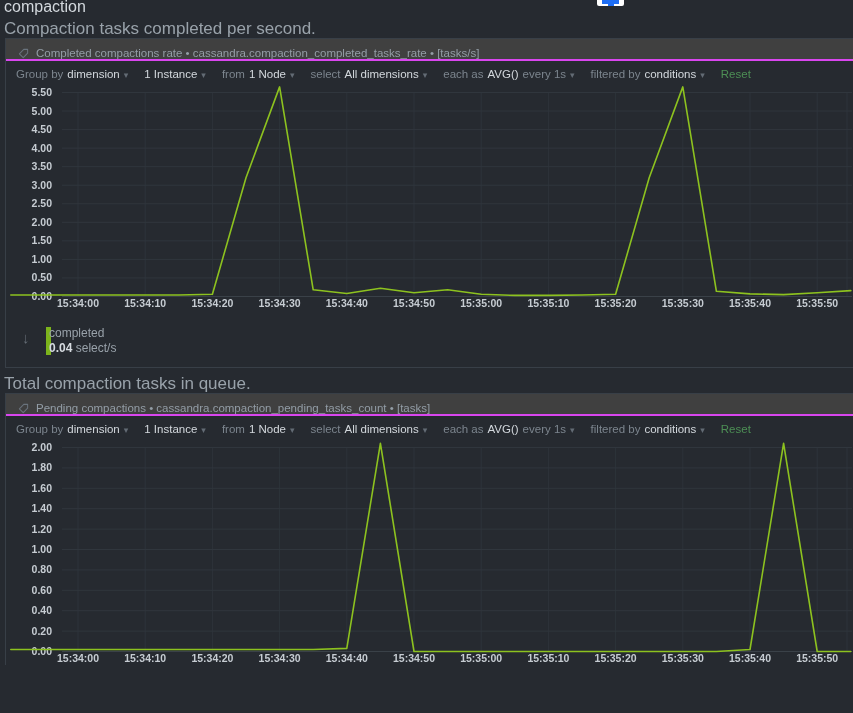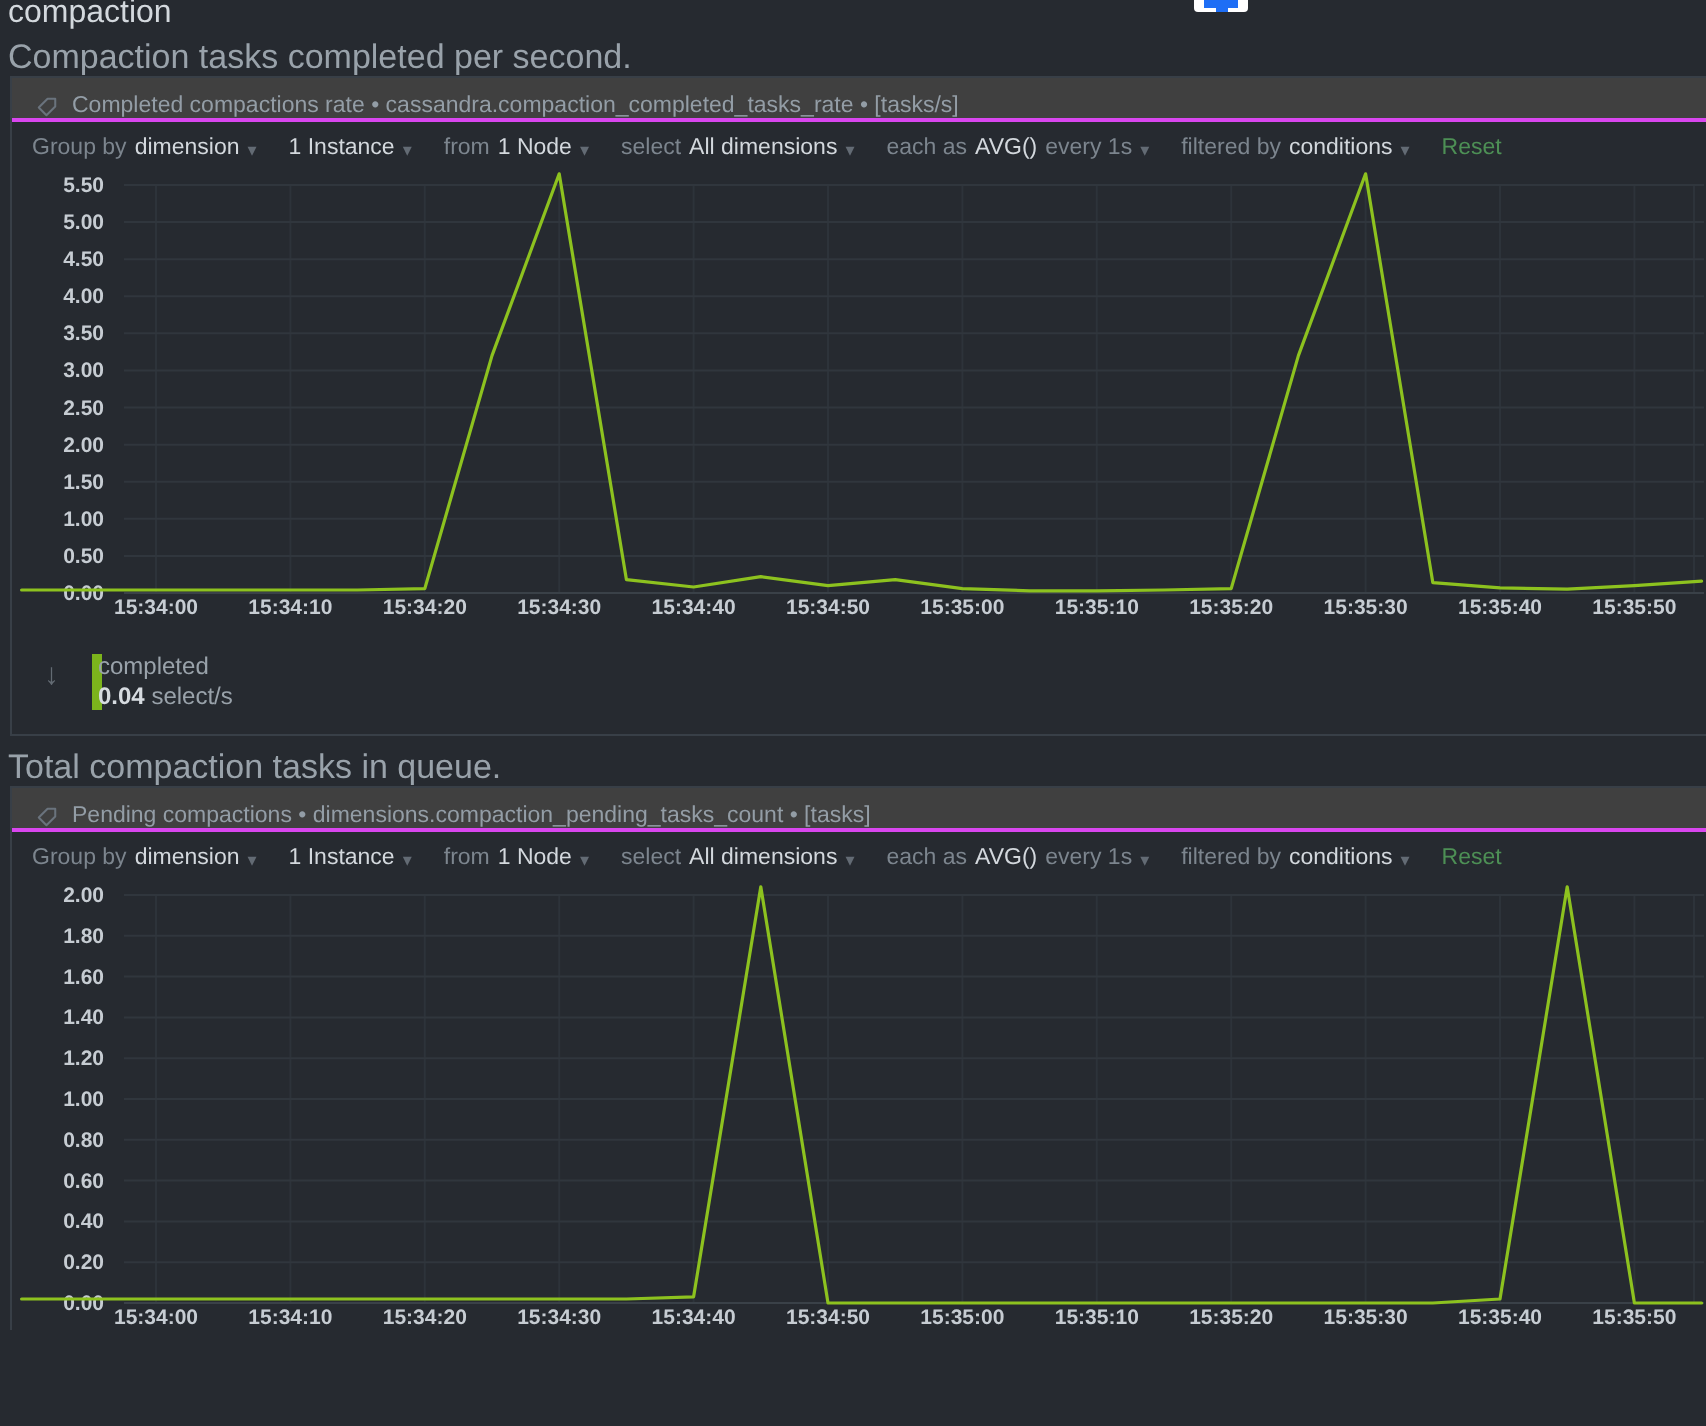--- a/index.html
+++ b/index.html
@@ -163,21 +163,21 @@
     </div>
   </div>
 
   <div class="section-subtitle" style="top:374px">Total compaction tasks in queue.</div>
 
   <div class="chart-card" style="top:393px; height:320px; border-bottom:none;">
     <div class="card-titlebar">
       <svg width="11" height="11" viewBox="0 0 12 12">
         <path d="M1.5 6.3 L6.3 1.5 H10.5 V5.7 L5.7 10.5 Z" fill="none" stroke="#6a737d" stroke-width="1.1" stroke-linejoin="round"></path>
       </svg>
-      <span class="title-text">Pending compactions • dimensions.compaction_pending_tasks_count • [tasks]</span>
+      <span class="title-text">Pending compactions • cassandra.compaction_pending_tasks_count • [tasks]</span>
     </div>
     <div class="card-toolbar">
       <span class="tb-group">
         <span class="tb-muted">Group by</span>
         <span class="tb-value">dimension</span>
         <span class="tb-chevron">▾</span>
       </span>
       <span class="tb-group">
         <span class="tb-value">1 Instance</span>
         <span class="tb-chevron">▾</span>

